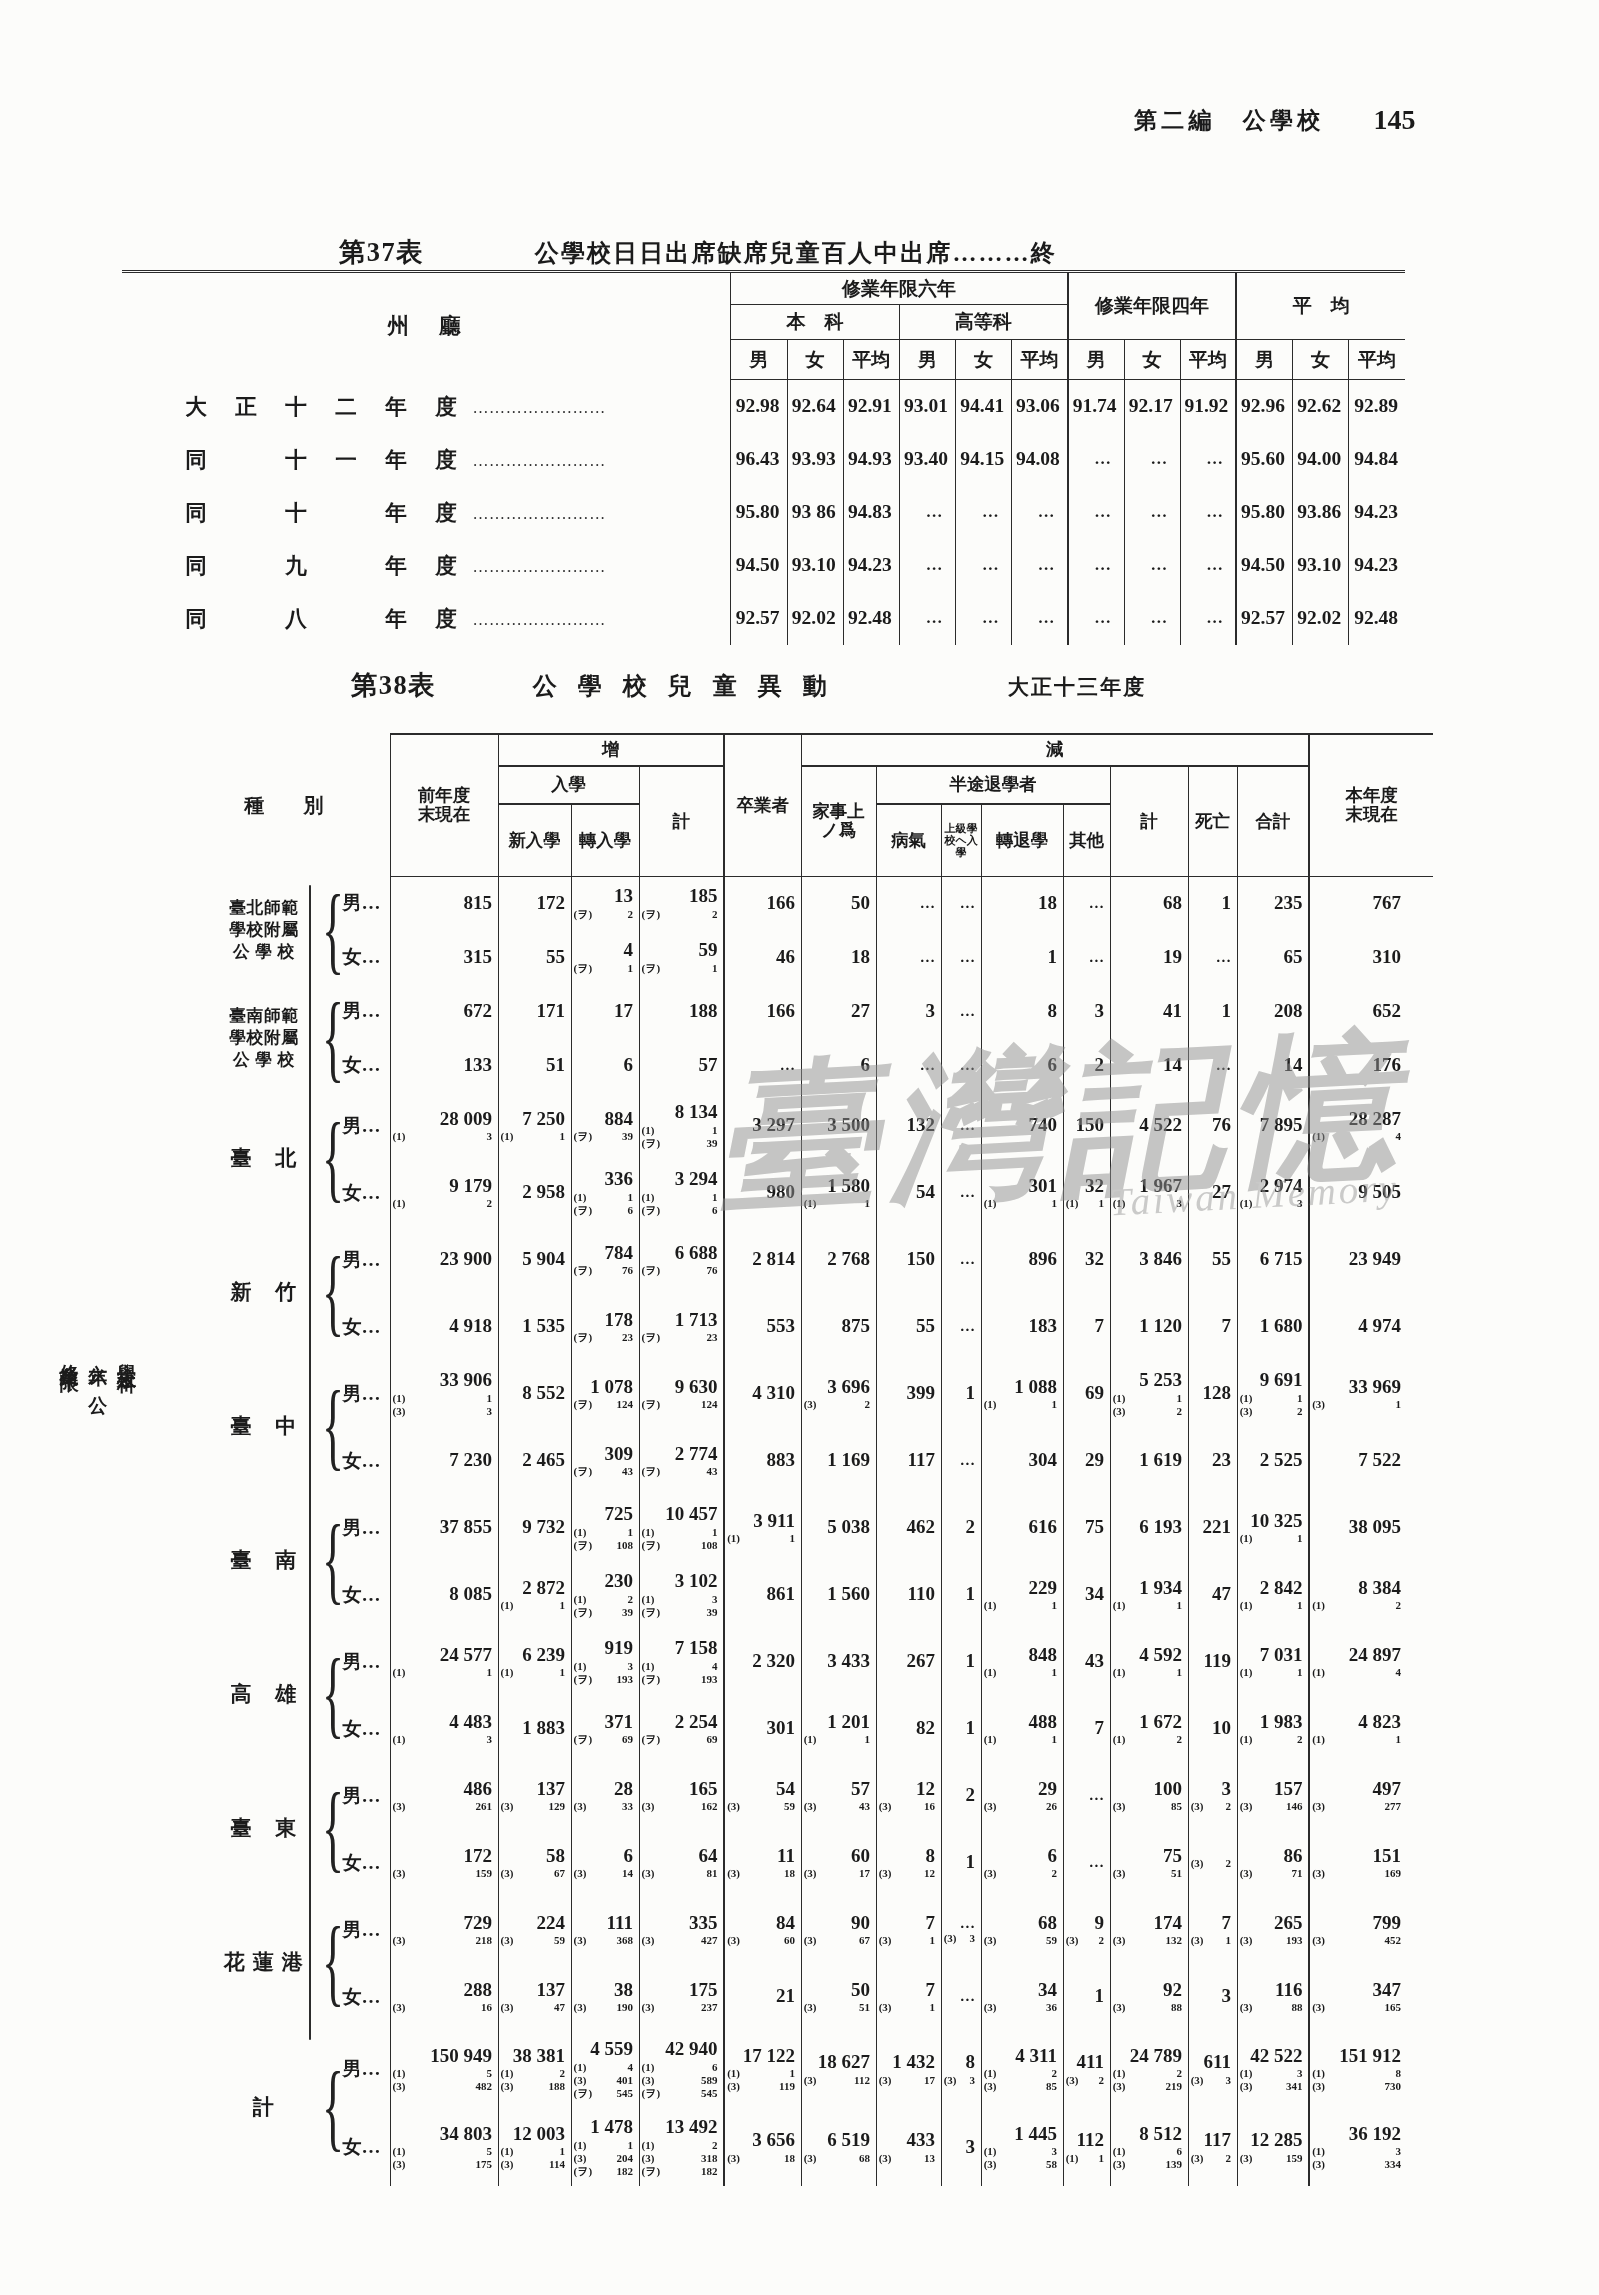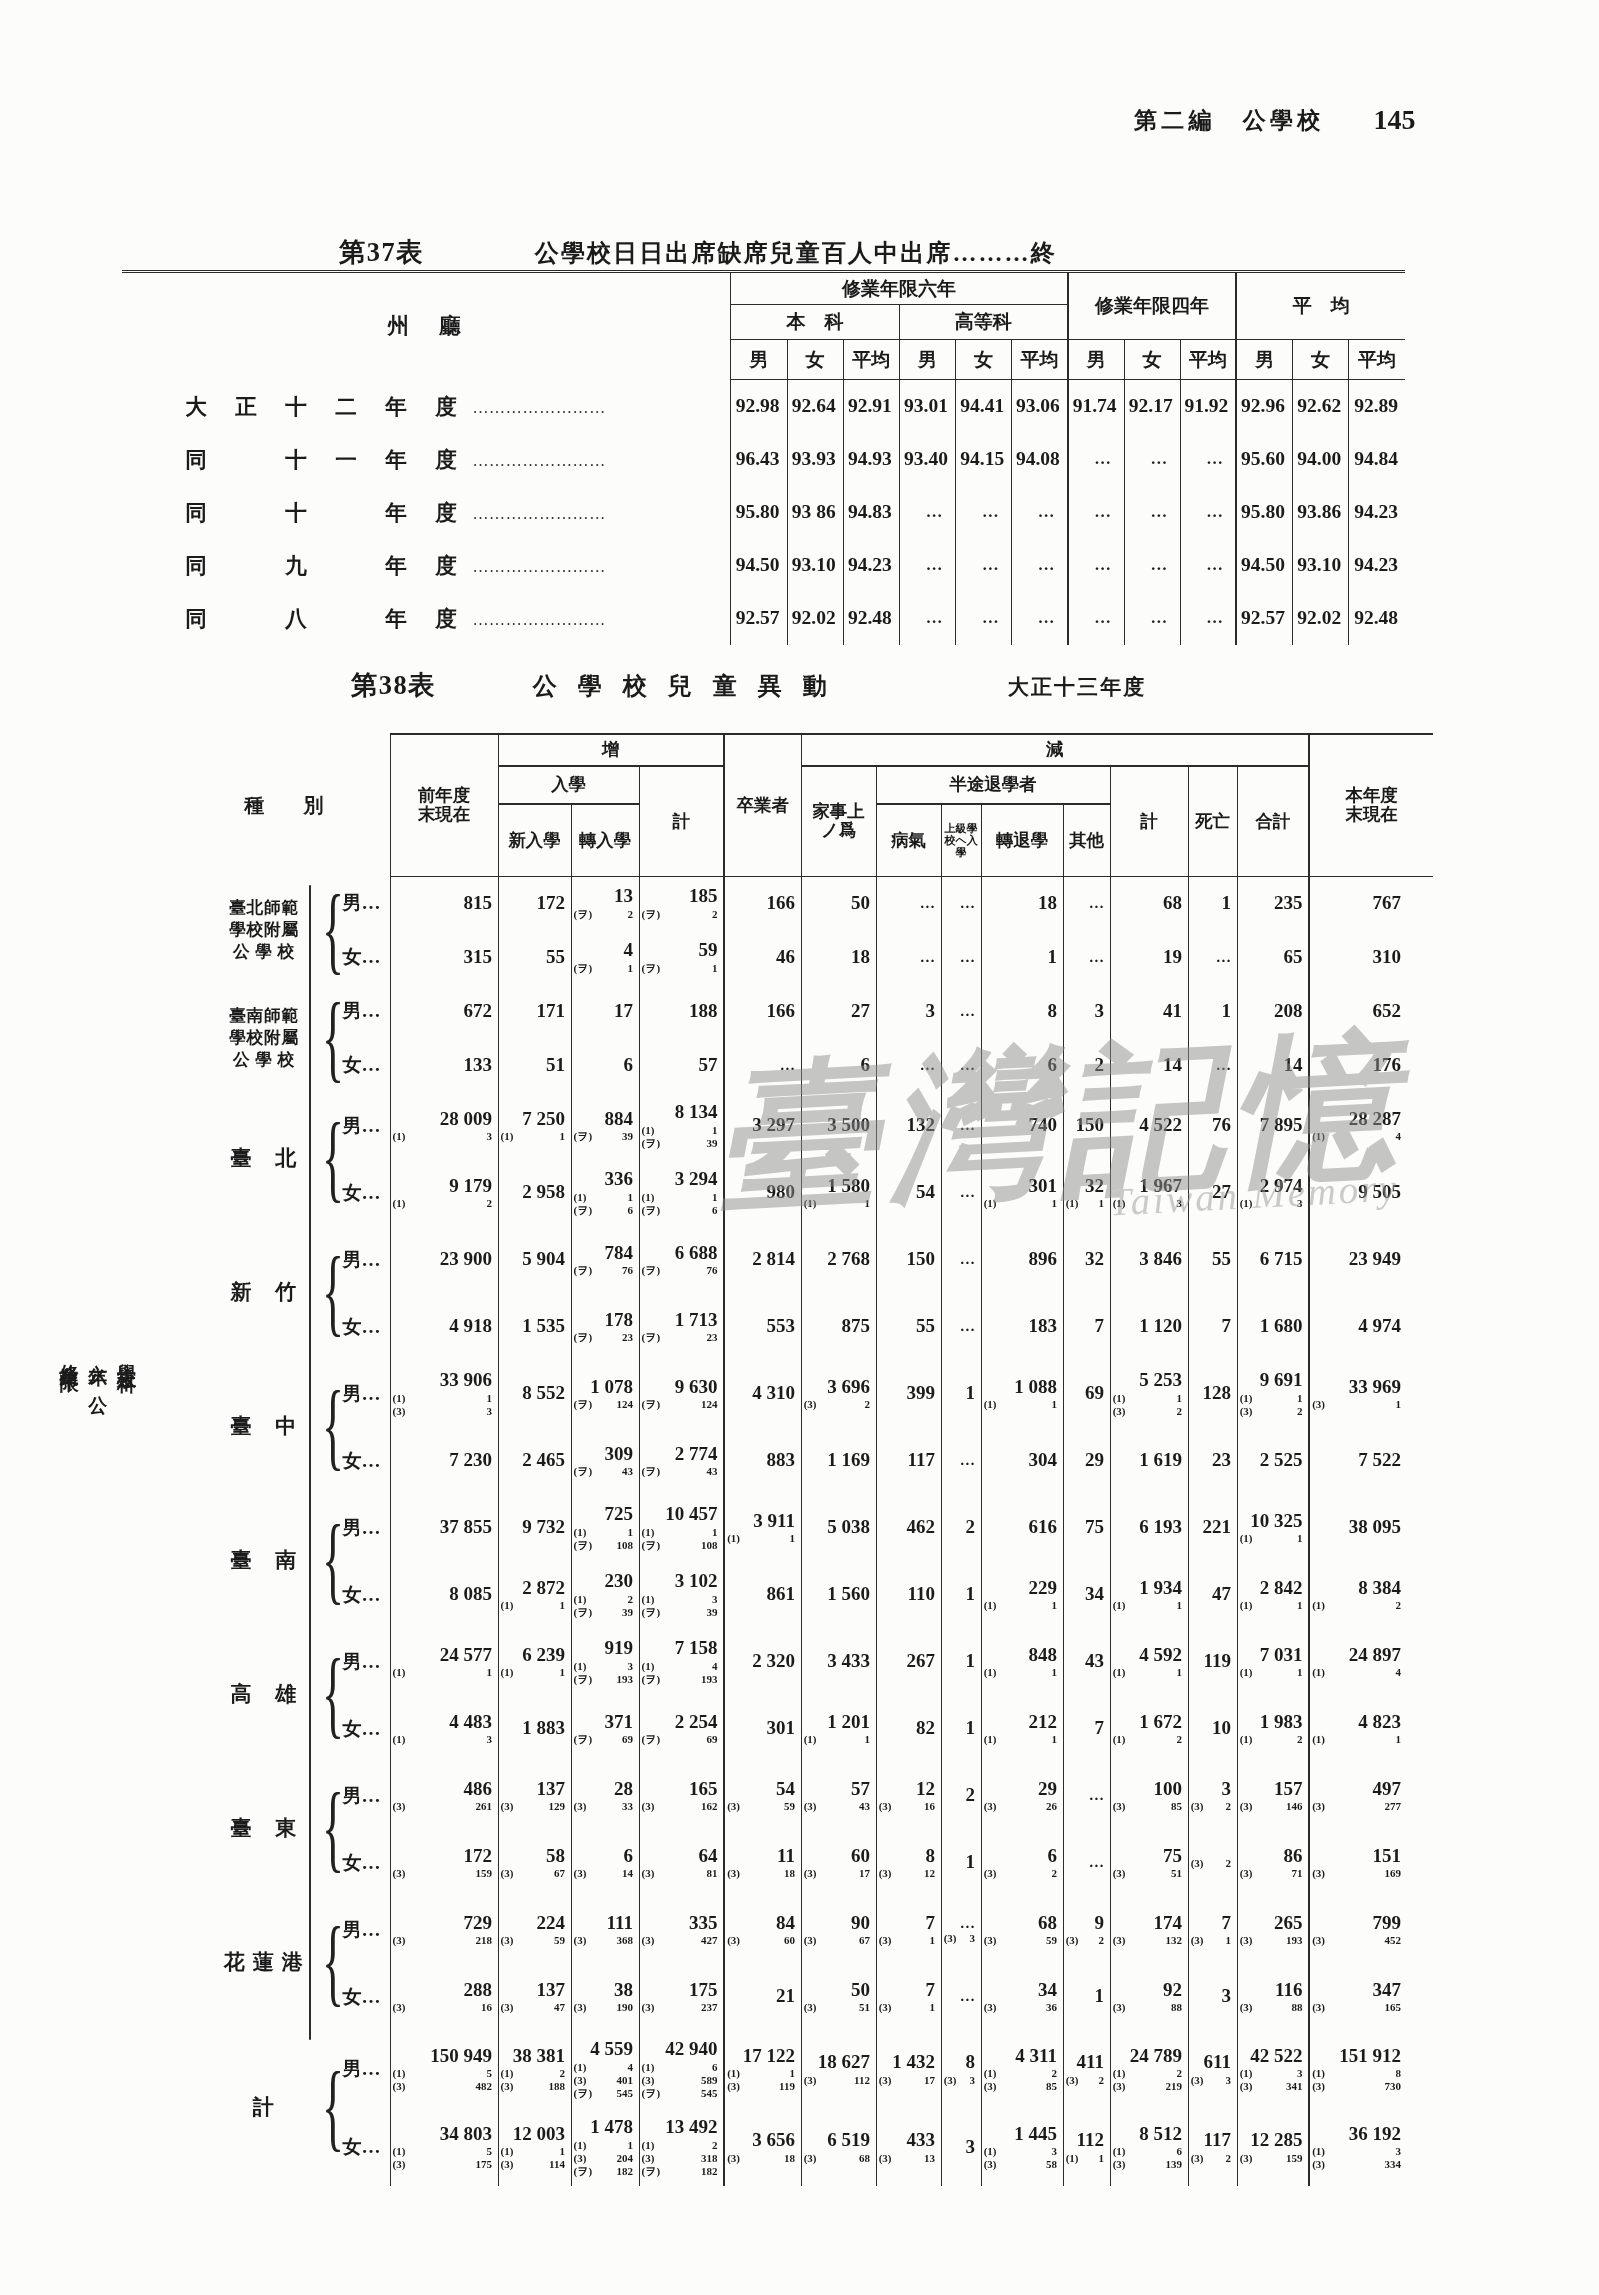--- a/index.html
+++ b/index.html
@@ -1225,21 +1225,21 @@
                 <span class="sv">1</span>
               </div>
             </td>
             <td class="num d6">
               <div class="main">82</div>
             </td>
             <td class="num d7">
               <div class="main">1</div>
             </td>
             <td class="num d8">
-              <div class="main">212</div>
+              <div class="main">488</div>
               <div class="sub">
                 <span class="mk">(1)</span>
                 <span class="sv">1</span>
               </div>
             </td>
             <td class="num d9">
               <div class="main">7</div>
             </td>
             <td class="num d10">
               <div class="main">1 672</div>

